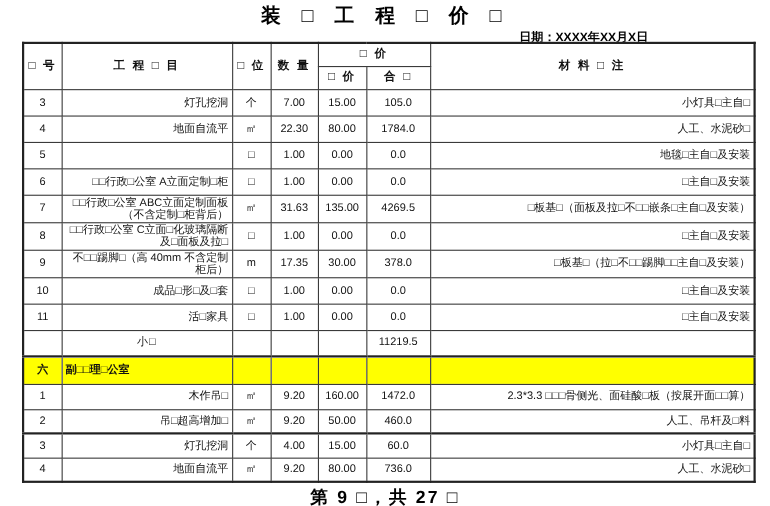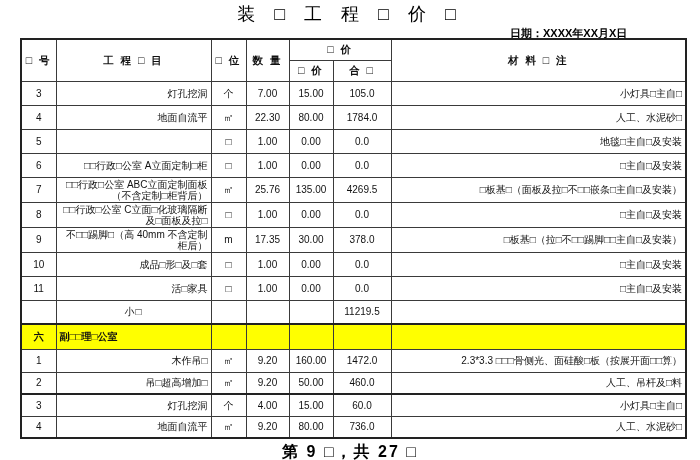--- a/index.html
+++ b/index.html
@@ -9,30 +9,30 @@
     font-family: "Liberation Sans", "DejaVu Sans", sans-serif;
     color: #111111;
     position: relative;
     overflow: hidden;
   }
   .page { position: absolute; left: 0; top: 0; width: 700px; height: 460px; background: #ffffff; }
 
   .title {
     position: absolute; top: 2px; left: 0; width: 700px;
     text-align: center;
-    font-size: 18px; font-weight: normal;
+    font-size: 18px; font-weight: bold;
     letter-spacing: 7px;
     color: #000;
     white-space: nowrap;
   }
 
   .info-line { position: absolute; top: 26px; left: 0; width: 700px; height: 13px; font-size: 11px; font-weight: bold; color: #000; }
   .project { position: absolute; left: 21px; top: 16px; white-space: nowrap; }
   .project .gap { display: inline-block; width: 10px; }
-  .date { position: absolute; left: 472px; top: 0; white-space: nowrap; margin-left: 38px; }
+  .date { position: absolute; left: 472px; top: 0; white-space: nowrap; }
 
   table.quote {
     position: absolute; left: 20px; top: 38px;
     width: 665px;
     border-collapse: collapse;
     table-layout: fixed;
     background: #fff;
   }
   table.quote td {
     border: 1px solid #3a3a3a;
@@ -153,21 +153,21 @@
       <td class="c">□</td>
       <td class="c">1.00</td>
       <td class="c">0.00</td>
       <td class="c">0.0</td>
       <td class="l">□主自□及安装</td>
     </tr>
     <tr class="h25">
       <td class="c">7</td>
       <td class="l">□□行政□公室 ABC立面定制面板（不含定制□柜背后）</td>
       <td class="c">㎡</td>
-      <td class="c">25.76</td>
+      <td class="c">31.63</td>
       <td class="c">135.00</td>
       <td class="c">4269.5</td>
       <td class="l">□板基□（面板及拉□不□□嵌条□主自□及安装）</td>
     </tr>
     <tr class="h25">
       <td class="c">8</td>
       <td class="l">□□行政□公室 C立面□化玻璃隔断及□面板及拉□</td>
       <td class="c">□</td>
       <td class="c">1.00</td>
       <td class="c">0.00</td>

